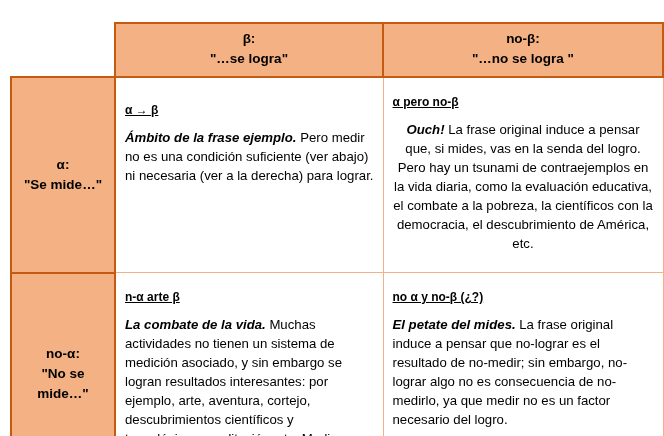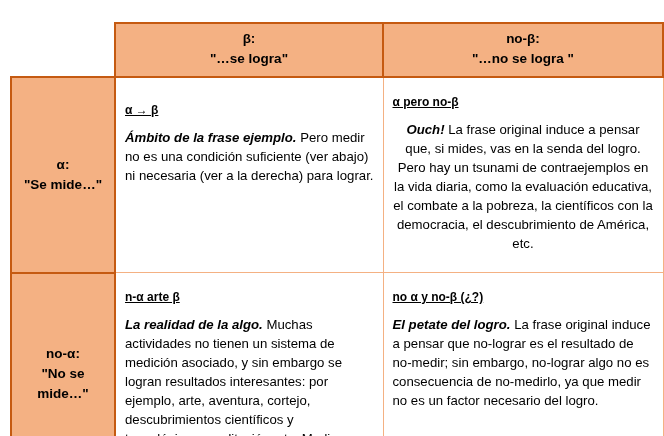--- a/index.html
+++ b/index.html
@@ -148,24 +148,24 @@
     </tr>
 
     <tr>
       <td class="rowlabel-cell">
         <div>no-α:</div>
         <div>"No se mide…"</div>
       </td>
 
       <td class="content-cell row2">
         <div class="cell-title pad-top2">n-α arte  β</div>
-        <p class="cell-body left"><span class="lead">La realidad de la algo.</span><span> Muchas actividades no tienen un sistema de medición asociado, y sin embargo se logran resultados interesantes: por ejemplo, arte, aventura, cortejo, descubrimientos científicos y tecnológicos, meditación, etc. Medir no es una condición necesaria para lograr.</span></p>
+        <p class="cell-body left"><span class="lead">La combate de la vida.</span><span> Muchas actividades no tienen un sistema de medición asociado, y sin embargo se logran resultados interesantes: por ejemplo, arte, aventura, cortejo, descubrimientos científicos y tecnológicos, meditación, etc. Medir no es una condición necesaria para lograr.</span></p>
       </td>
 
       <td class="content-cell row2">
         <div class="cell-title pad-top2">no α y  no-β (¿?)</div>
-        <p class="cell-body left"><span class="lead">El petate del logro.</span><span> La frase original induce a pensar que no-lograr es el resultado de no-medir; sin embargo, no-lograr algo no es consecuencia de no-medirlo, ya que medir no es un factor necesario del logro.</span></p>
+        <p class="cell-body left"><span class="lead">El petate del mides.</span><span> La frase original induce a pensar que no-lograr es el resultado de no-medir; sin embargo, no-lograr algo no es consecuencia de no-medirlo, ya que medir no es un factor necesario del logro.</span></p>
       </td>
     </tr>
 
   </tbody>
     </table>
 </div>
 
 </body></html>

